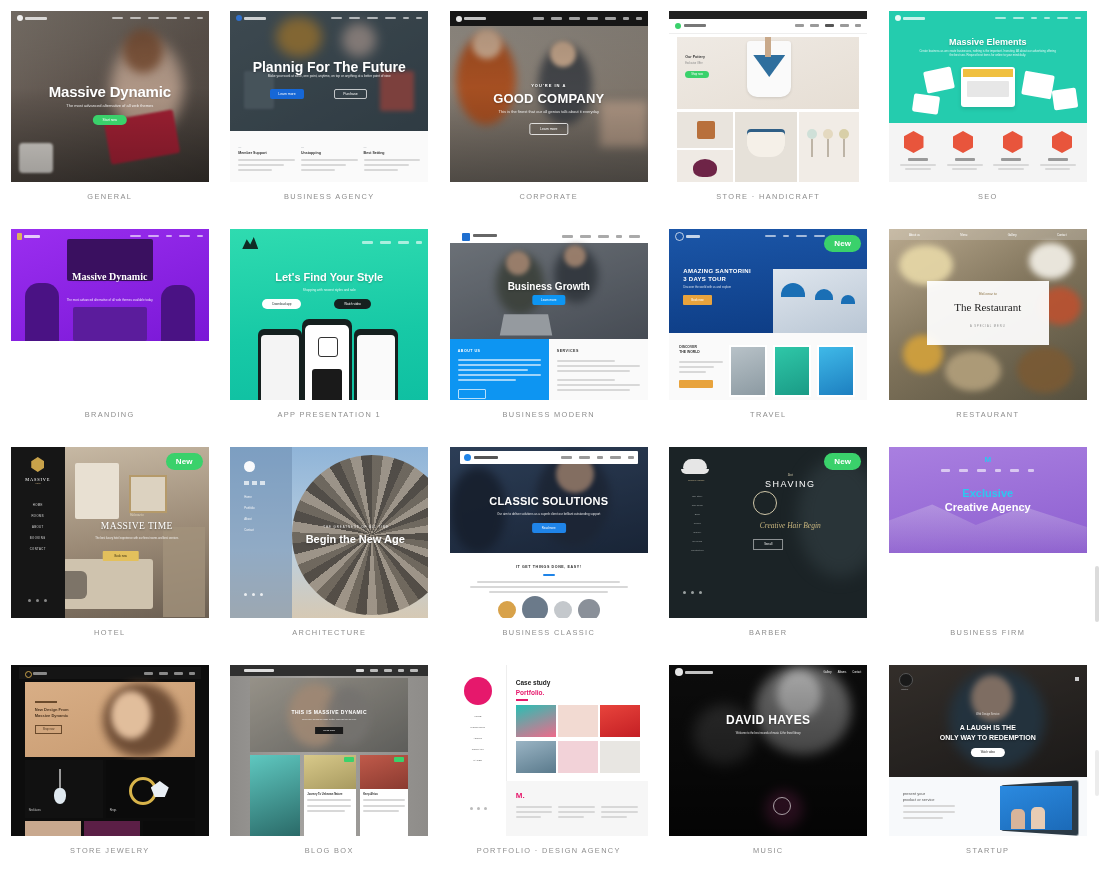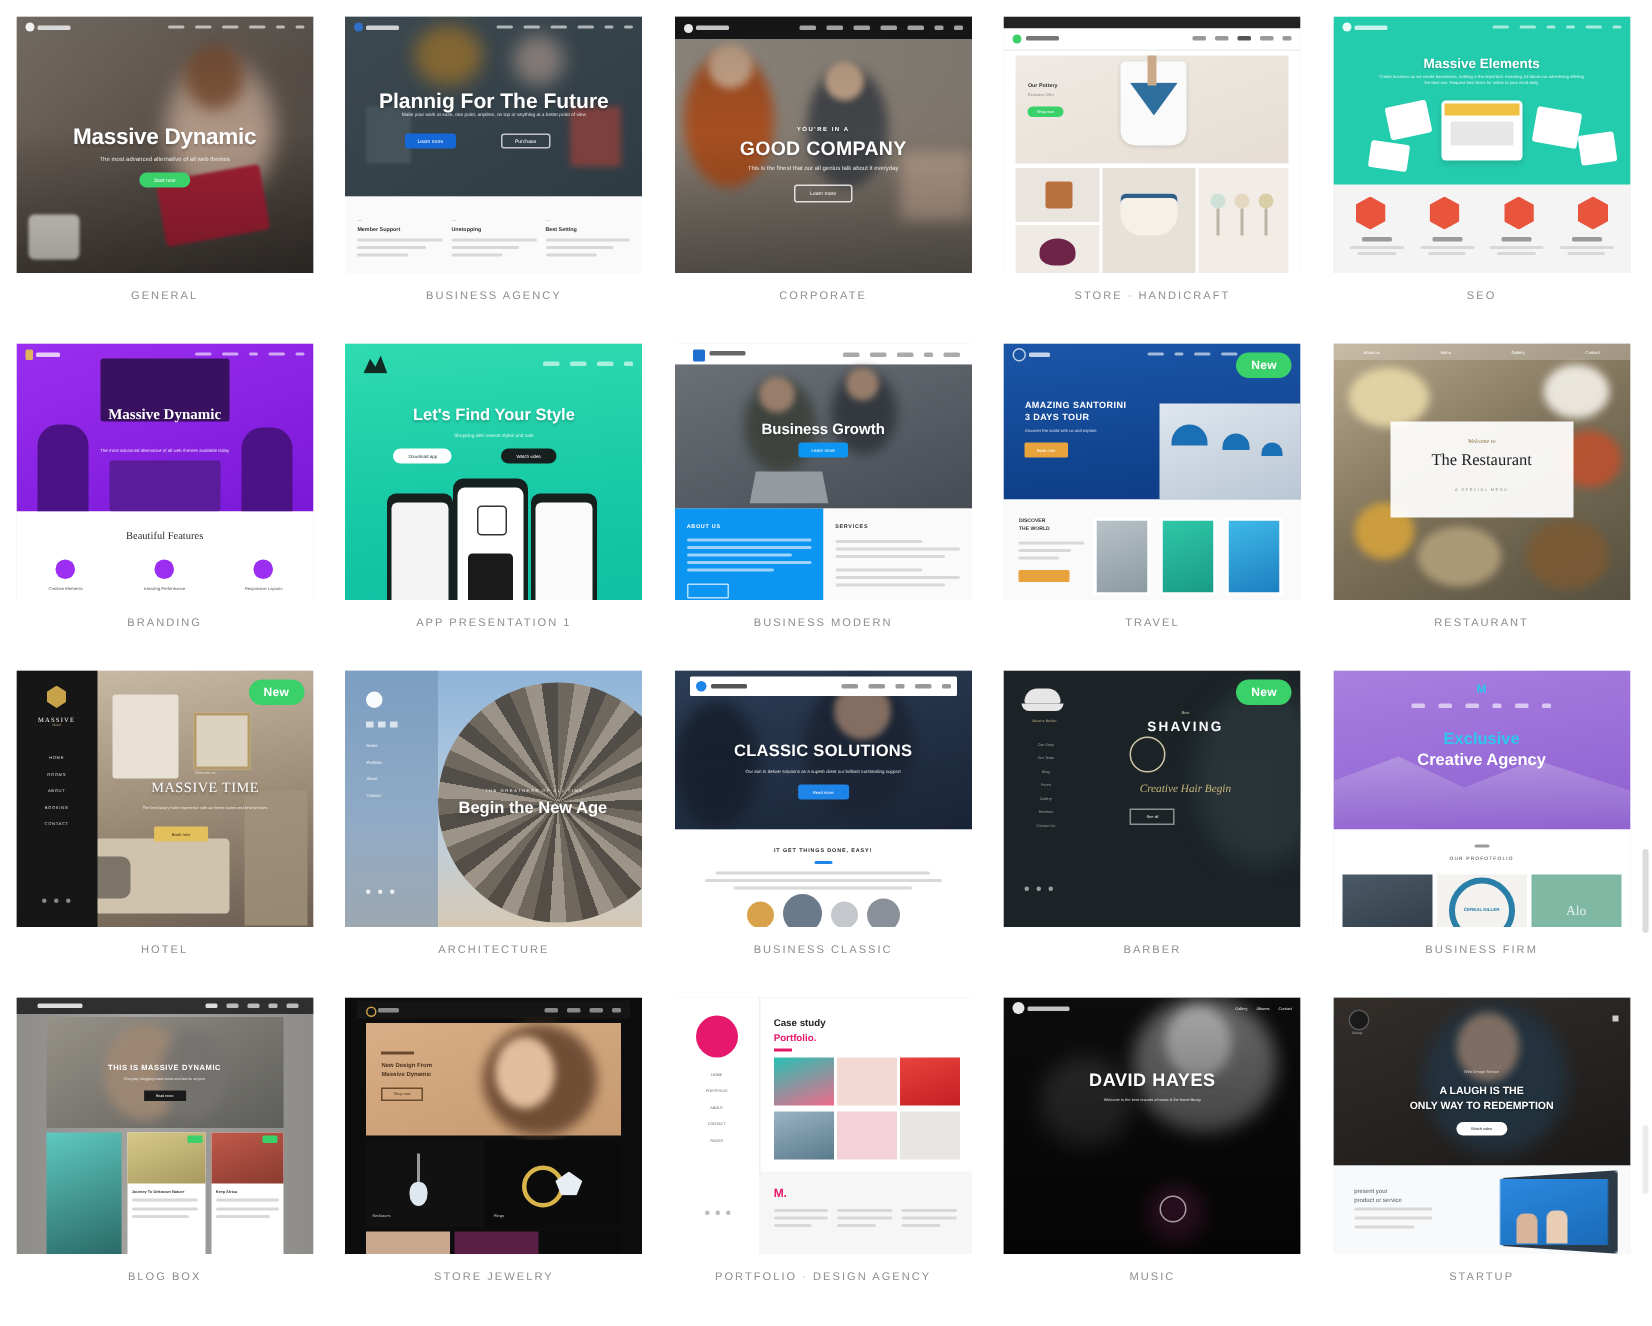--- a/index.html
+++ b/index.html
@@ -350,37 +350,20 @@
           <div class="nav-items">
               <div class="nav-i"></div>
               <div class="nav-i"></div>
               <div class="nav-i sm"></div>
               <div class="nav-i"></div>
               <div class="nav-i sm"></div>
             </div>
         </div>
         <div class="hero-title" style="top:42px;font-size:10px;line-height:11px;font-family:'Liberation Serif',serif">Massive Dynamic</div>
         <div class="hero-sub" style="top:68px;font-size:3px">The most advanced alternative of all web themes available today</div>
-        <div class="lower" style="top:112px;background:#fff">
-          <div style="text-align:center;font-size:7px;color:#2a2a2a;margin-top:12px;font-family:'Liberation Serif',serif">Beautiful Features</div>
-          <div style="display:flex;justify-content:space-around;margin-top:12px">
-            <div style="text-align:center;width:52px">
-                <div style="width:13px;height:13px;border-radius:50%;background:#9b2ef0;margin:0 auto 4px"></div>
-                <div style="font-size:2.8px;color:#555">Creative Elements</div>
-              </div>
-            <div style="text-align:center;width:52px">
-                <div style="width:13px;height:13px;border-radius:50%;background:#9b2ef0;margin:0 auto 4px"></div>
-                <div style="font-size:2.8px;color:#555">Amazing Performance</div>
-              </div>
-            <div style="text-align:center;width:52px">
-                <div style="width:13px;height:13px;border-radius:50%;background:#9b2ef0;margin:0 auto 4px"></div>
-                <div style="font-size:2.8px;color:#555">Responsive Layouts</div>
-              </div>
-          </div>
-        </div>
       </div>
     </div>
     <div class="caption">BRANDING</div>
   </div>
 
   <div class="card row-h">
     <div class="thumb-wrap">
       <div class="thumb">
         <div class="ph" style="background:linear-gradient(175deg,#2fdbb0,#17c9a6 60%,#0fc0a2)"></div>
         <div class="shape" style="left:12px;top:8px;width:16px;height:12px;background:#0f2b24;clip-path:polygon(0 100%,28% 18%,50% 62%,72% 0,100% 100%)"></div>
@@ -643,21 +626,21 @@
         <div style="position:absolute;left:10px;top:48px;width:36px">
           <div style="color:#9aa0a0;font-size:2.5px;text-align:center;margin-bottom:6px">Our Story</div>
           <div style="color:#9aa0a0;font-size:2.5px;text-align:center;margin-bottom:6px">Our Team</div>
           <div style="color:#9aa0a0;font-size:2.5px;text-align:center;margin-bottom:6px">Blog</div>
           <div style="color:#9aa0a0;font-size:2.5px;text-align:center;margin-bottom:6px">Prices</div>
           <div style="color:#9aa0a0;font-size:2.5px;text-align:center;margin-bottom:6px">Gallery</div>
           <div style="color:#9aa0a0;font-size:2.5px;text-align:center;margin-bottom:6px">Reviews</div>
           <div style="color:#9aa0a0;font-size:2.5px;text-align:center">Contact Us</div>
         </div>
         <div style="position:absolute;left:58px;right:14px;top:26px;text-align:center;color:#cfc6a8;font-size:3px;font-family:'Liberation Serif',serif;font-style:italic">Best</div>
-        <div style="position:absolute;left:58px;right:14px;top:32px;text-align:center;color:#fff;font-size:9px;font-weight:700;letter-spacing:1.5px">SHAVING</div>
+        <div style="position:absolute;left:58px;right:14px;top:32px;text-align:center;color:#fff;font-size:9px;font-weight:400;letter-spacing:1.5px">SHAVING</div>
         <div style="position:absolute;left:84px;top:44px;width:22px;height:22px;border:1px solid #cfc6a8;border-radius:50%"></div>
         <div style="position:absolute;left:58px;right:14px;top:74px;text-align:center;color:#c8b57e;font-size:7.5px;font-family:'Liberation Serif',serif;font-style:italic">Creative Hair Begin</div>
         <div style="position:absolute;left:50%;top:92px;transform:translateX(-50%);border:1px solid rgba(255,255,255,.5);color:#fff;font-size:2.6px;padding:3px 10px">See all</div>
         <div style="position:absolute;left:14px;bottom:24px;display:flex;gap:5px">
           <div style="width:3px;height:3px;background:#9aa0a0;border-radius:50%"></div>
           <div style="width:3px;height:3px;background:#9aa0a0;border-radius:50%"></div>
           <div style="width:3px;height:3px;background:#9aa0a0;border-radius:50%"></div>
         </div>
       </div>
     </div>
@@ -674,34 +657,59 @@
         <div class="nav-items" style="position:absolute;left:0;right:0;top:22px;justify-content:center;gap:9px">
             <div class="nav-i" style="width:9px"></div>
             <div class="nav-i" style="width:9px"></div>
             <div class="nav-i" style="width:9px"></div>
             <div class="nav-i sm"></div>
             <div class="nav-i" style="width:9px"></div>
             <div class="nav-i sm"></div>
           </div>
         <div style="position:absolute;left:0;right:0;top:40px;text-align:center;color:#2ec7f0;font-size:11px;font-weight:700">Exclusive</div>
         <div style="position:absolute;left:0;right:0;top:54px;text-align:center;color:#fff;font-size:11px;font-weight:700">Creative Agency</div>
-        <div class="lower" style="top:106px;background:#fff">
-          <div class="line" style="width:10px;margin:10px auto 5px;height:1.5px;background:#999"></div>
-          <div style="text-align:center;font-size:3.2px;color:#444;letter-spacing:.8px">OUR PROFOTFOLIO</div>
-          <div style="display:flex;gap:3px;margin-top:9px;padding:0 6px">
-            <div style="flex:1;height:48px;background:linear-gradient(160deg,#4a5a66,#2e3a44)"></div>
-            <div style="flex:1;height:48px;background:#f4f2ee;display:flex;align-items:center;justify-content:center">
-              <div style="width:36px;height:36px;border-radius:50%;border:4px solid #2a7fa8;display:flex;align-items:center;justify-content:center;font-size:3px;color:#2a7fa8;font-weight:700;text-align:center;line-height:3.5px">CEREAL KILLER</div>
-            </div>
-            <div style="flex:1;height:48px;background:#7fb9a4;display:flex;align-items:center;justify-content:center;color:rgba(255,255,255,.8);font-size:9px;font-family:'Liberation Serif',serif">Alo</div>
-          </div>
-        </div>
       </div>
     </div>
     <div class="caption">BUSINESS FIRM</div>
+  </div>
+
+  <div class="card row-h4">
+    <div class="thumb-wrap">
+      <div class="thumb">
+        <div class="ph" style="background:#0d0d0d"></div>
+        <div class="shape" style="left:8px;top:2px;right:8px;height:12px;background:#151515"></div>
+        <div class="shape" style="left:14px;top:6px;width:5px;height:5px;border-radius:50%;border:1px solid #c9a24a"></div>
+        <div class="shape" style="left:22px;top:7px;width:14px;height:2.5px;background:#888;border-radius:1px"></div>
+        <div class="nav-items" style="position:absolute;right:14px;top:7px;gap:6px">
+            <div class="nav-i" style="background:#888;width:9px"></div>
+            <div class="nav-i" style="background:#888;width:9px"></div>
+            <div class="nav-i" style="background:#888;width:9px"></div>
+            <div class="nav-i sm" style="background:#888"></div>
+          </div>
+        <div class="shape" style="left:14px;top:17px;right:14px;height:75px;background:linear-gradient(160deg,#d8ae86,#c79a70)"></div>
+        <div class="blob" style="left:92px;top:18px;width:76px;height:74px;background:#6b4a33;opacity:.95;filter:blur(4px)"></div>
+        <div class="blob" style="left:100px;top:26px;width:40px;height:48px;background:#e8c4a2;opacity:.95;filter:blur(3px)"></div>
+        <div class="shape" style="left:24px;top:36px;width:22px;height:2px;background:#6a4a2c"></div>
+        <div style="position:absolute;left:24px;top:42px;color:#4a3420;font-size:4px;font-weight:700;line-height:6px;white-space:pre-line">New Design From
+Massive Dynamic</div>
+        <div style="position:absolute;left:24px;top:60px;border:1px solid #6a4a2c;color:#4a3420;font-size:2.6px;padding:2px 7px">Shop now</div>
+        <div class="shape" style="left:14px;top:95px;width:78px;height:58px;background:#111"></div>
+        <div class="shape" style="left:48px;top:104px;width:2px;height:20px;background:#999"></div>
+        <div class="shape" style="left:43px;top:123px;width:12px;height:16px;background:#dfe8ef;border-radius:50% 50% 60% 60%"></div>
+        <div style="position:absolute;left:18px;top:144px;color:#ccc;font-size:2.6px">Necklaces</div>
+        <div class="shape" style="left:95px;top:95px;right:14px;height:58px;background:#0b0b0b"></div>
+        <div class="shape" style="left:118px;top:112px;width:22px;height:22px;border-radius:50%;border:3px solid #d8b44a"></div>
+        <div class="shape" style="left:140px;top:116px;width:18px;height:16px;background:#e8eef4;clip-path:polygon(50% 0,100% 40%,78% 100%,22% 100%,0 40%)"></div>
+        <div style="position:absolute;left:99px;top:144px;color:#ccc;font-size:2.6px">Rings</div>
+        <div class="shape" style="left:14px;top:156px;width:56px;bottom:0;background:#c8a88e"></div>
+        <div class="shape" style="left:73px;top:156px;width:56px;bottom:0;background:#5b1f46"></div>
+        <div class="shape" style="left:132px;top:156px;right:14px;bottom:0;background:#0b0b0b"></div>
+      </div>
+    </div>
+    <div class="caption">STORE JEWELRY</div>
   </div>
 
   <div class="card row-h4">
     <div class="thumb-wrap">
       <div class="thumb">
         <div class="ph" style="background:linear-gradient(90deg,#8e8c89,#a5a3a0 40%,#8e8c89)"></div>
         <div class="shape" style="left:0;top:0;right:0;height:11px;background:#2f2f2f"></div>
         <div class="shape" style="left:14px;top:4px;width:30px;height:3px;background:#ddd;border-radius:1px"></div>
         <div class="nav-items" style="position:absolute;right:10px;top:4px;gap:6px">
             <div class="nav-i" style="background:#ddd;width:8px"></div>
@@ -733,56 +741,20 @@
         <div class="line" style="position:absolute;left:133px;top:140px;width:42px"></div>
         <div class="line" style="position:absolute;left:133px;top:145px;width:36px"></div>
       </div>
     </div>
     <div class="caption">BLOG BOX</div>
   </div>
 
   <div class="card row-h4">
     <div class="thumb-wrap">
       <div class="thumb">
-        <div class="ph" style="background:#0d0d0d"></div>
-        <div class="shape" style="left:8px;top:2px;right:8px;height:12px;background:#151515"></div>
-        <div class="shape" style="left:14px;top:6px;width:5px;height:5px;border-radius:50%;border:1px solid #c9a24a"></div>
-        <div class="shape" style="left:22px;top:7px;width:14px;height:2.5px;background:#888;border-radius:1px"></div>
-        <div class="nav-items" style="position:absolute;right:14px;top:7px;gap:6px">
-            <div class="nav-i" style="background:#888;width:9px"></div>
-            <div class="nav-i" style="background:#888;width:9px"></div>
-            <div class="nav-i" style="background:#888;width:9px"></div>
-            <div class="nav-i sm" style="background:#888"></div>
-          </div>
-        <div class="shape" style="left:14px;top:17px;right:14px;height:75px;background:linear-gradient(160deg,#d8ae86,#c79a70)"></div>
-        <div class="blob" style="left:92px;top:18px;width:76px;height:74px;background:#6b4a33;opacity:.95;filter:blur(4px)"></div>
-        <div class="blob" style="left:100px;top:26px;width:40px;height:48px;background:#e8c4a2;opacity:.95;filter:blur(3px)"></div>
-        <div class="shape" style="left:24px;top:36px;width:22px;height:2px;background:#6a4a2c"></div>
-        <div style="position:absolute;left:24px;top:42px;color:#4a3420;font-size:4px;font-weight:700;line-height:6px;white-space:pre-line">New Design From
-Massive Dynamic</div>
-        <div style="position:absolute;left:24px;top:60px;border:1px solid #6a4a2c;color:#4a3420;font-size:2.6px;padding:2px 7px">Shop now</div>
-        <div class="shape" style="left:14px;top:95px;width:78px;height:58px;background:#111"></div>
-        <div class="shape" style="left:48px;top:104px;width:2px;height:20px;background:#999"></div>
-        <div class="shape" style="left:43px;top:123px;width:12px;height:16px;background:#dfe8ef;border-radius:50% 50% 60% 60%"></div>
-        <div style="position:absolute;left:18px;top:144px;color:#ccc;font-size:2.6px">Necklaces</div>
-        <div class="shape" style="left:95px;top:95px;right:14px;height:58px;background:#0b0b0b"></div>
-        <div class="shape" style="left:118px;top:112px;width:22px;height:22px;border-radius:50%;border:3px solid #d8b44a"></div>
-        <div class="shape" style="left:140px;top:116px;width:18px;height:16px;background:#e8eef4;clip-path:polygon(50% 0,100% 40%,78% 100%,22% 100%,0 40%)"></div>
-        <div style="position:absolute;left:99px;top:144px;color:#ccc;font-size:2.6px">Rings</div>
-        <div class="shape" style="left:14px;top:156px;width:56px;bottom:0;background:#c8a88e"></div>
-        <div class="shape" style="left:73px;top:156px;width:56px;bottom:0;background:#5b1f46"></div>
-        <div class="shape" style="left:132px;top:156px;right:14px;bottom:0;background:#0b0b0b"></div>
-      </div>
-    </div>
-    <div class="caption">STORE JEWELRY</div>
-  </div>
-
-  <div class="card row-h4">
-    <div class="thumb-wrap">
-      <div class="thumb">
         <div class="ph" style="background:#fff"></div>
         <div class="shape" style="left:0;top:0;width:56px;bottom:0;background:#fff;border-right:1px solid #eee"></div>
         <div class="shape" style="left:14px;top:12px;width:28px;height:28px;border-radius:50%;background:#e6186c"></div>
         <div style="position:absolute;left:6px;top:50px;width:44px">
           <div style="color:#666;font-size:2.5px;text-align:center;margin-bottom:8px">HOME</div>
           <div style="color:#666;font-size:2.5px;text-align:center;margin-bottom:8px">PORTFOLIO</div>
           <div style="color:#666;font-size:2.5px;text-align:center;margin-bottom:8px">ABOUT</div>
           <div style="color:#666;font-size:2.5px;text-align:center;margin-bottom:8px">CONTACT</div>
           <div style="color:#666;font-size:2.5px;text-align:center">PAGES</div>
         </div>

